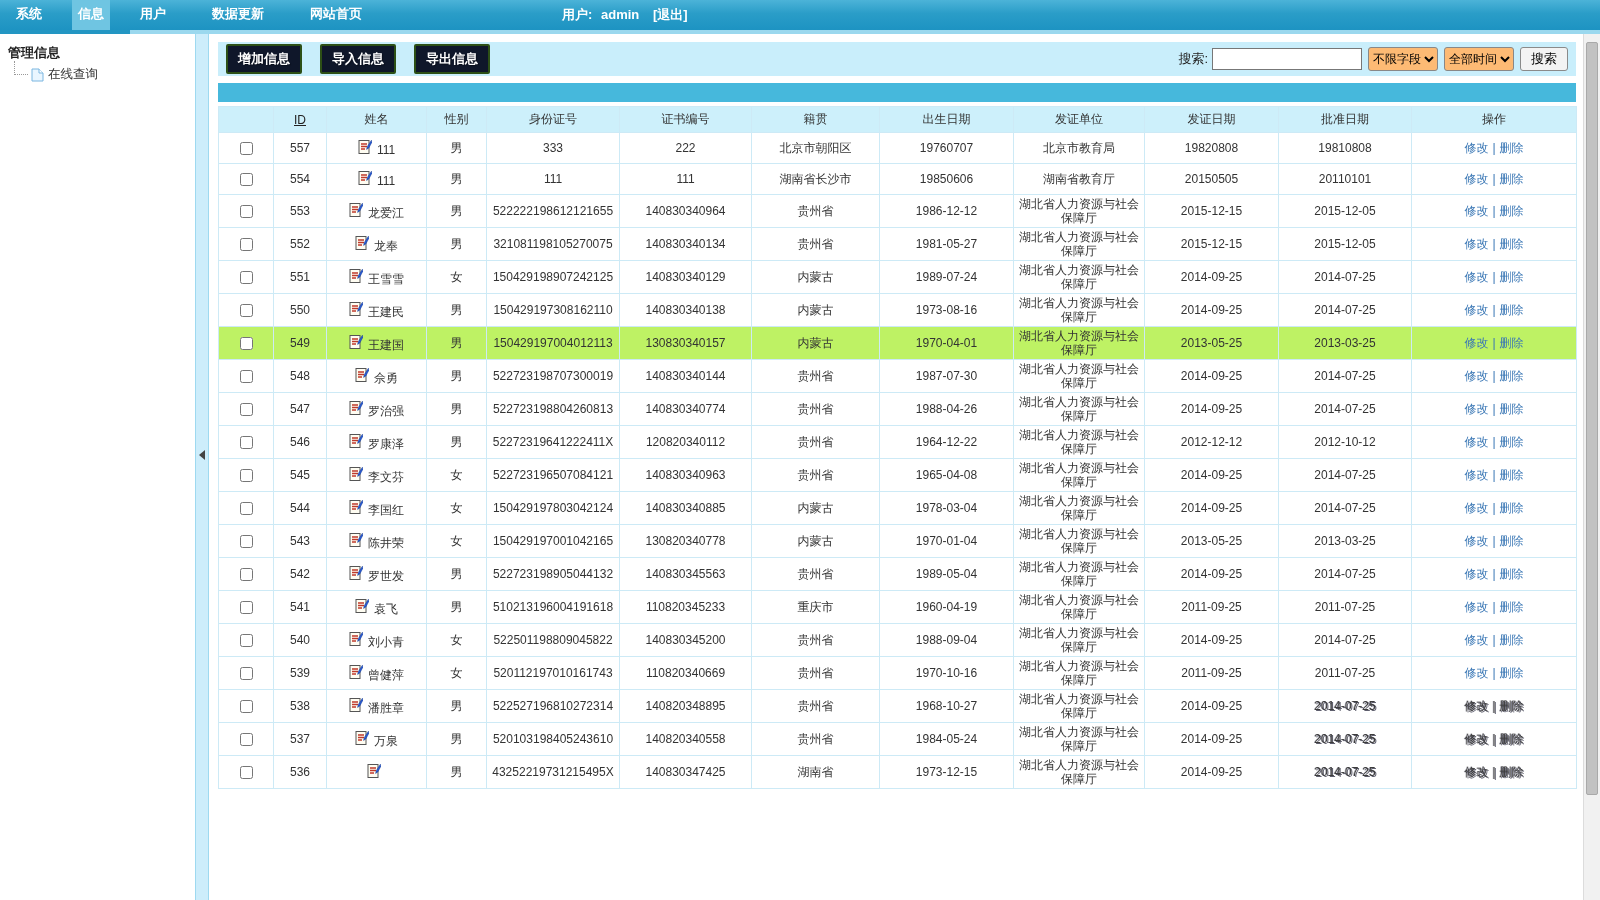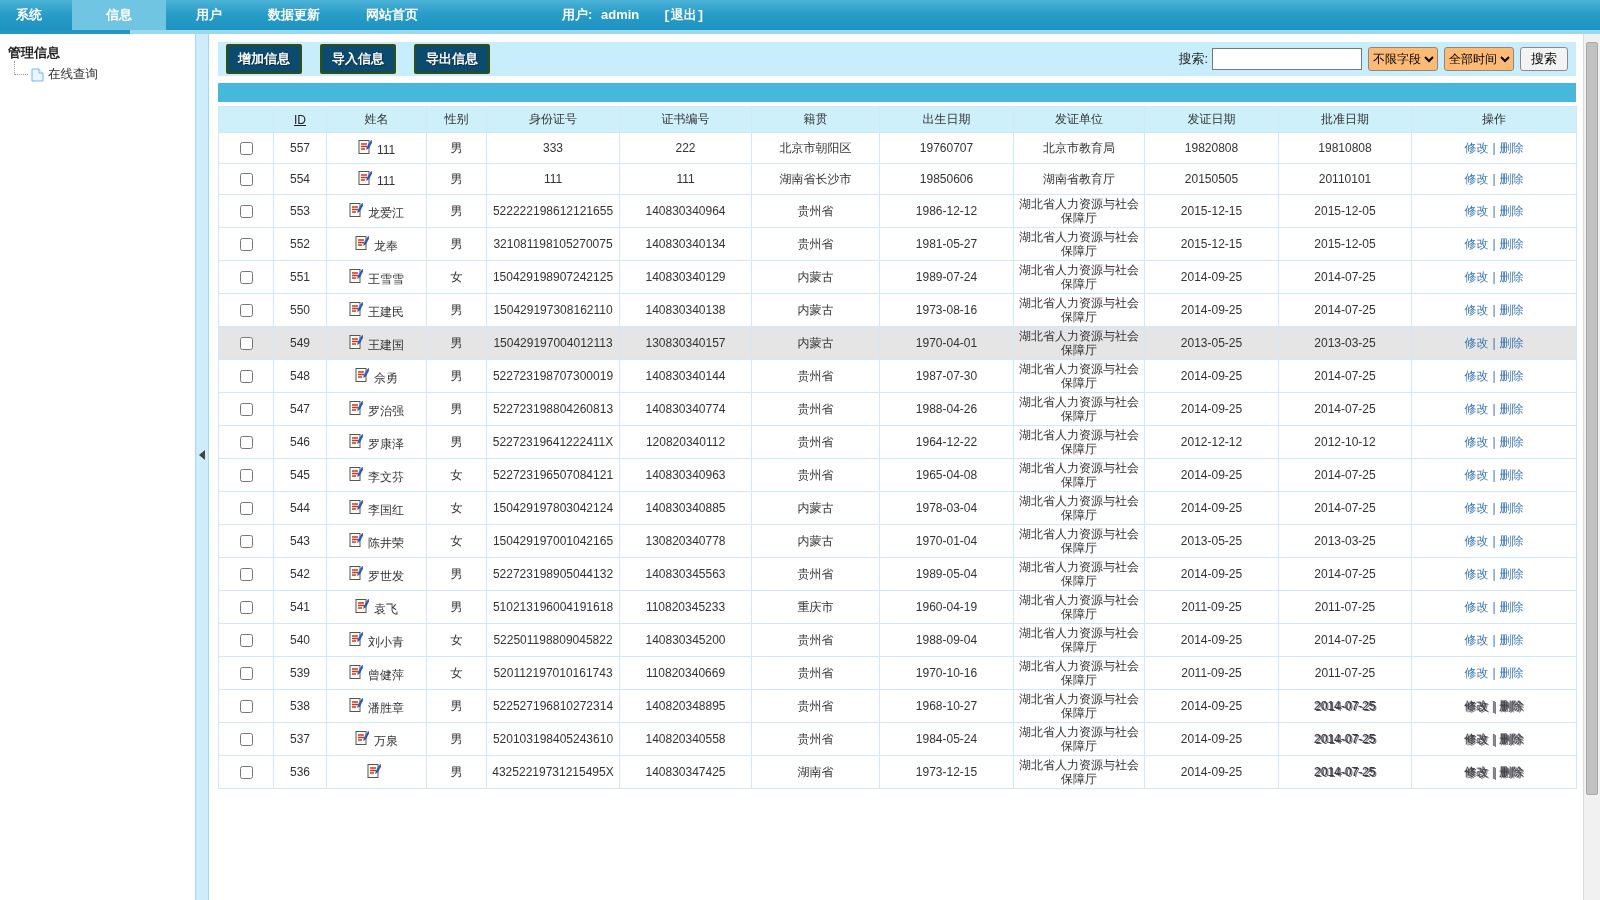--- a/index.html
+++ b/index.html
@@ -3,25 +3,25 @@
 <meta charset="utf-8">
 <style>
   * { box-sizing: border-box; }
   html,body { margin:0; padding:0; width:1600px; height:900px; overflow:hidden;
               font-family:"Liberation Sans","DejaVu Sans",sans-serif; background:#fff; }
 
   
   .nav { height:30px; background:linear-gradient(180deg,#4cb3d8 0%,#2a9dc8 45%,#1d93c2 100%);
          display:flex; align-items:stretch; position:relative; }
   .nav-tab { color:#fff; font-size:13px; font-weight:bold; line-height:30px;
-             padding:0 16px; margin-right:14px; cursor:pointer; }
-  .nav-tab.active { background:#6fc5e2; padding:0 34px; }
+             padding:0 16px; margin-right:14px; cursor:pointer;font-family:Liberation Mono, monospace; }
+  .nav-tab.active { background:#6fc5e2; padding:0 6px; }
   .nav-user { position:absolute; left:562px; top:0; line-height:30px; color:#fff;
               font-size:13px; font-weight:bold; }
-  .nav-user .logout { cursor:pointer; margin-left:20px;font-family:Liberation Mono, monospace; }
+  .nav-user .logout { cursor:pointer; margin-left:10px; }
   .nav-strip { height:4px; display:flex; }
   .nav-strip .seg1 { width:130px; background:#2396c3; }
   .nav-strip .seg2 { flex:1; background:#9bd8ee; }
 
   
   .frame { display:flex; height:866px; }
   .sidebar { width:195px; background:#fff; padding:10px 8px; }
   .sidebar-title { font-size:13px; font-weight:bold; color:#222; margin-bottom:4px; }
   .tree-item { display:flex; align-items:center; font-size:12.5px; color:#333;
                margin-left:6px; cursor:pointer; }
@@ -37,41 +37,41 @@
   .main { flex:1; padding:8px 0 0 9px; position:relative; }
 
   
   .breadcrumb { font-size:13px; color:#333; padding:4px 0 10px 2px; }
   .breadcrumb .lnk { color:#2ea12e; cursor:pointer; }
   .breadcrumb .sep { color:#333; margin:0 5px; }
 
   
   .toolbar { width:1358px; height:34px; background:#c9eefb; display:flex;
              align-items:center; padding:0 8px; }
-  .btn-green { background:#0c4a6e; border:2px solid #2d5016; color:#fff;
+  .btn-green { background:#0f172a; border:2px solid #2d5016; color:#fff;
                font-weight:bold; font-size:13px; padding:4px 10px; margin-right:18px;
                cursor:pointer; border-radius:2px; text-shadow:1px 1px 1px rgba(0,0,0,.35); }
   .search-group { margin-left:auto; display:flex; align-items:center; font-size:13px; color:#222; }
   .search-group .lbl { margin-right:4px; }
   .search-input { width:150px; height:22px; border:1px solid #777; background:#fff;
                   margin-right:6px; padding:0 4px; font-size:12px; }
   .search-select { height:24px; font-size:12px; margin-right:6px;
                    border:1px solid #888; background:#fdba74; border-radius:3px; }
   .btn-search { height:24px; font-size:13px; padding:1px 10px; background:#f3f3f3;
                 border:1px solid #8a8a8a; border-radius:3px; cursor:pointer; }
 
   .bluebar { width:1358px; height:19px; background:#46b8dc; margin:7px 0 4px 0; }
 
   
   table.grid { width:1358px; border-collapse:collapse; table-layout:fixed; font-size:12px; color:#333;border-radius:16px; }
   .grid th { background:#cdf0fb; font-weight:normal; color:#333; height:26px;
              border:1px solid #cdeaf6; text-align:center; }
   .grid td { border:1px solid #cdeaf6; text-align:center; height:31px;
              padding:2px 3px; line-height:14px; background:#fff; vertical-align:middle; }
-  .grid tr.hl td { background:#e5e5e5; }
+  .grid tr.hl td { background:#bef264; }
   .grid th.c-id a { color:#222; text-decoration:underline; cursor:pointer; }
   .name-wrap { display:inline-flex; align-items:center; }
   .name-wrap svg { margin-right:5px; }
   .name-txt { position:relative; top:3px; }
   .act a { color:#3a77b5; text-decoration:none; cursor:pointer; }
   .act .bar { color:#3a77b5; margin:0 4px; }
   td.ghost, td.ghost a, td.ghost .bar { color:#3c3c3c;
       text-shadow:1.3px 0.6px 0 rgba(40,40,60,.75), -0.7px -0.4px 0 rgba(70,70,90,.5);
       filter:blur(0.3px); }
   input[type=checkbox] { width:13px; height:13px; cursor:pointer; }

